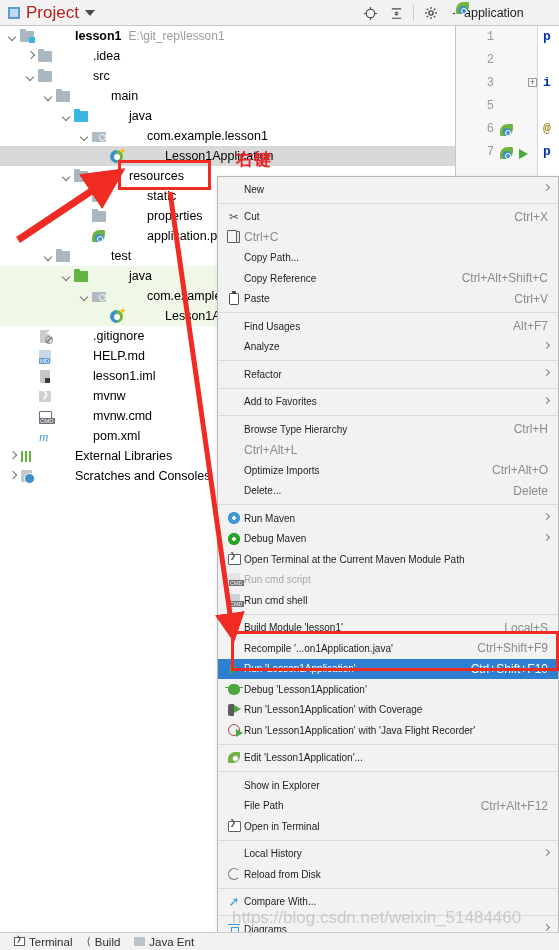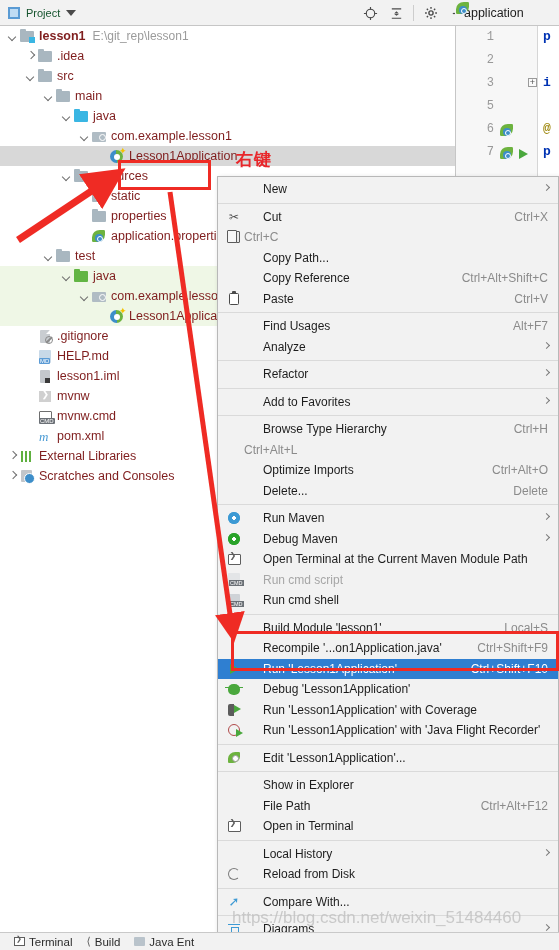--- a/index.html
+++ b/index.html
@@ -13,21 +13,21 @@
   }
 
   
   #toolbar{
     position:absolute; left:0; top:0; width:559px; height:26px;
     background:#f2f2f2; border-bottom:1px solid #c6c6c6;
     display:flex; align-items:center;
   }
   #proj-btn{ display:flex; align-items:center; gap:6px; padding:0 8px; height:26px; }
   .proj-sq{ width:12px; height:12px; border:2px solid #5a9bd4; background:#bfdcf4; }
-  #proj-label{ font-size:11px; color:#14532d; }
+  #proj-label{ font-size:17px; color:#b91c1c; }
   .caret-dn{ width:0;height:0;border-left:5px solid transparent;border-right:5px solid transparent;border-top:6px solid #4a4a4a; }
   #tb-icons{ position:absolute; left:358px; top:0; height:26px; display:flex; align-items:center; gap:2px;}
   .tbi{ width:24px;height:26px; display:flex;align-items:center;justify-content:center; color:#4b4b4b;}
   .tb-sep{ width:1px;height:16px;background:#cdcdcd;margin:0 3px;}
 
   
   #editor-tab{
     position:absolute; left:455px; top:0; width:104px; height:26px;
     background:#f2f2f2; border-bottom:1px solid #c6c6c6;
     display:flex; align-items:center; gap:5px; padding-left:9px;
@@ -60,21 +60,21 @@
   }
   .row{ position:relative; height:20px; display:flex; align-items:center; white-space:nowrap; }
   .row.sel{ background:#d8d8d8; }
   .row.green{ background:#eff7e6; }
   .arrow{ width:13px; height:13px; display:inline-block; position:relative; flex:0 0 auto; }
   .arrow.r::after{ content:""; position:absolute; left:4px; top:2.5px; width:5px;height:5px;
       border-right:1.6px solid #6e6e6e; border-bottom:1.6px solid #6e6e6e; transform:rotate(-45deg);}
   .arrow.d::after{ content:""; position:absolute; left:2.5px; top:4px; width:5px;height:5px;
       border-right:1.6px solid #6e6e6e; border-bottom:1.6px solid #6e6e6e; transform:rotate(45deg);}
   .ic{ width:16px; height:16px; flex:0 0 auto; margin-right:4px; position:relative; }
-  .lbl{ font-size:12.5px; color:#7f1d1d; }
+  .lbl{ font-size:12.5px; color:#000000;margin-left:36px; }
   .lbl.b{ font-weight:bold; }
   .path{ font-size:12px; color:#9b9b9b; margin-left:7px; }
 
   
   .fold-ic{ position:absolute; left:1px; top:3px; width:14px; height:11px; background:#a9b7c0; border-radius:1px;}
   .fold-ic:before{ content:""; position:absolute; left:0; top:-2.5px; width:6px;height:3px;background:#a9b7c0;border-radius:1px 1px 0 0;}
   .fold-blue .fold-ic, .fold-blue .fold-ic:before{ background:#3ab6e3; }
   .fold-green .fold-ic, .fold-green .fold-ic:before{ background:#62b543; }
   .fold-badge{ position:absolute; right:0px; bottom:1px; width:6px;height:6px;background:#3ab6e3;}
   .pkg-ic{ position:absolute; left:1px; top:4px; width:14px;height:10px;background:#b0bcc4;border-radius:1px;}
@@ -110,21 +110,21 @@
 
   
   #menu{
     position:absolute; left:217px; top:176px; width:342px;
     background:#f2f2f2; border:1px solid #b8b8b8;
     box-shadow:2px 2px 5px rgba(0,0,0,.22);
     padding:2px 0 0 0;
   }
   .mi{ position:relative; height:20.5px; display:flex; align-items:center; padding-left:6px; }
   .mi .mic{ width:20px; flex:0 0 auto; display:flex; align-items:center; justify-content:center; }
-  .mi .mtx{ font-size:12px; color:#1d1d1d; flex:1 1 auto; white-space:nowrap;margin-left:19px; }
+  .mi .mtx{ font-size:10px; color:#1d1d1d; flex:1 1 auto; white-space:nowrap; }
   .mi .msc{ font-size:12px; color:#8b8b8b; padding-right:10px; white-space:nowrap; }
   .mi .marr{ position:absolute; right:9px; top:6px; width:5px;height:5px;
      border-right:1.4px solid #7a7a7a; border-bottom:1.4px solid #7a7a7a; transform:rotate(-45deg);}
   .mi.dis .mtx{ color:#a6a6a6; }
   .mi.hl{ background:#2f7fd1; }
   .mi.hl .mtx, .mi.hl .msc{ color:#ffffff; }
   .msep{ height:1px; background:#dadada; margin:3px 0; }
 
   
   .gear-b{ width:12px;height:12px;border-radius:50%;

